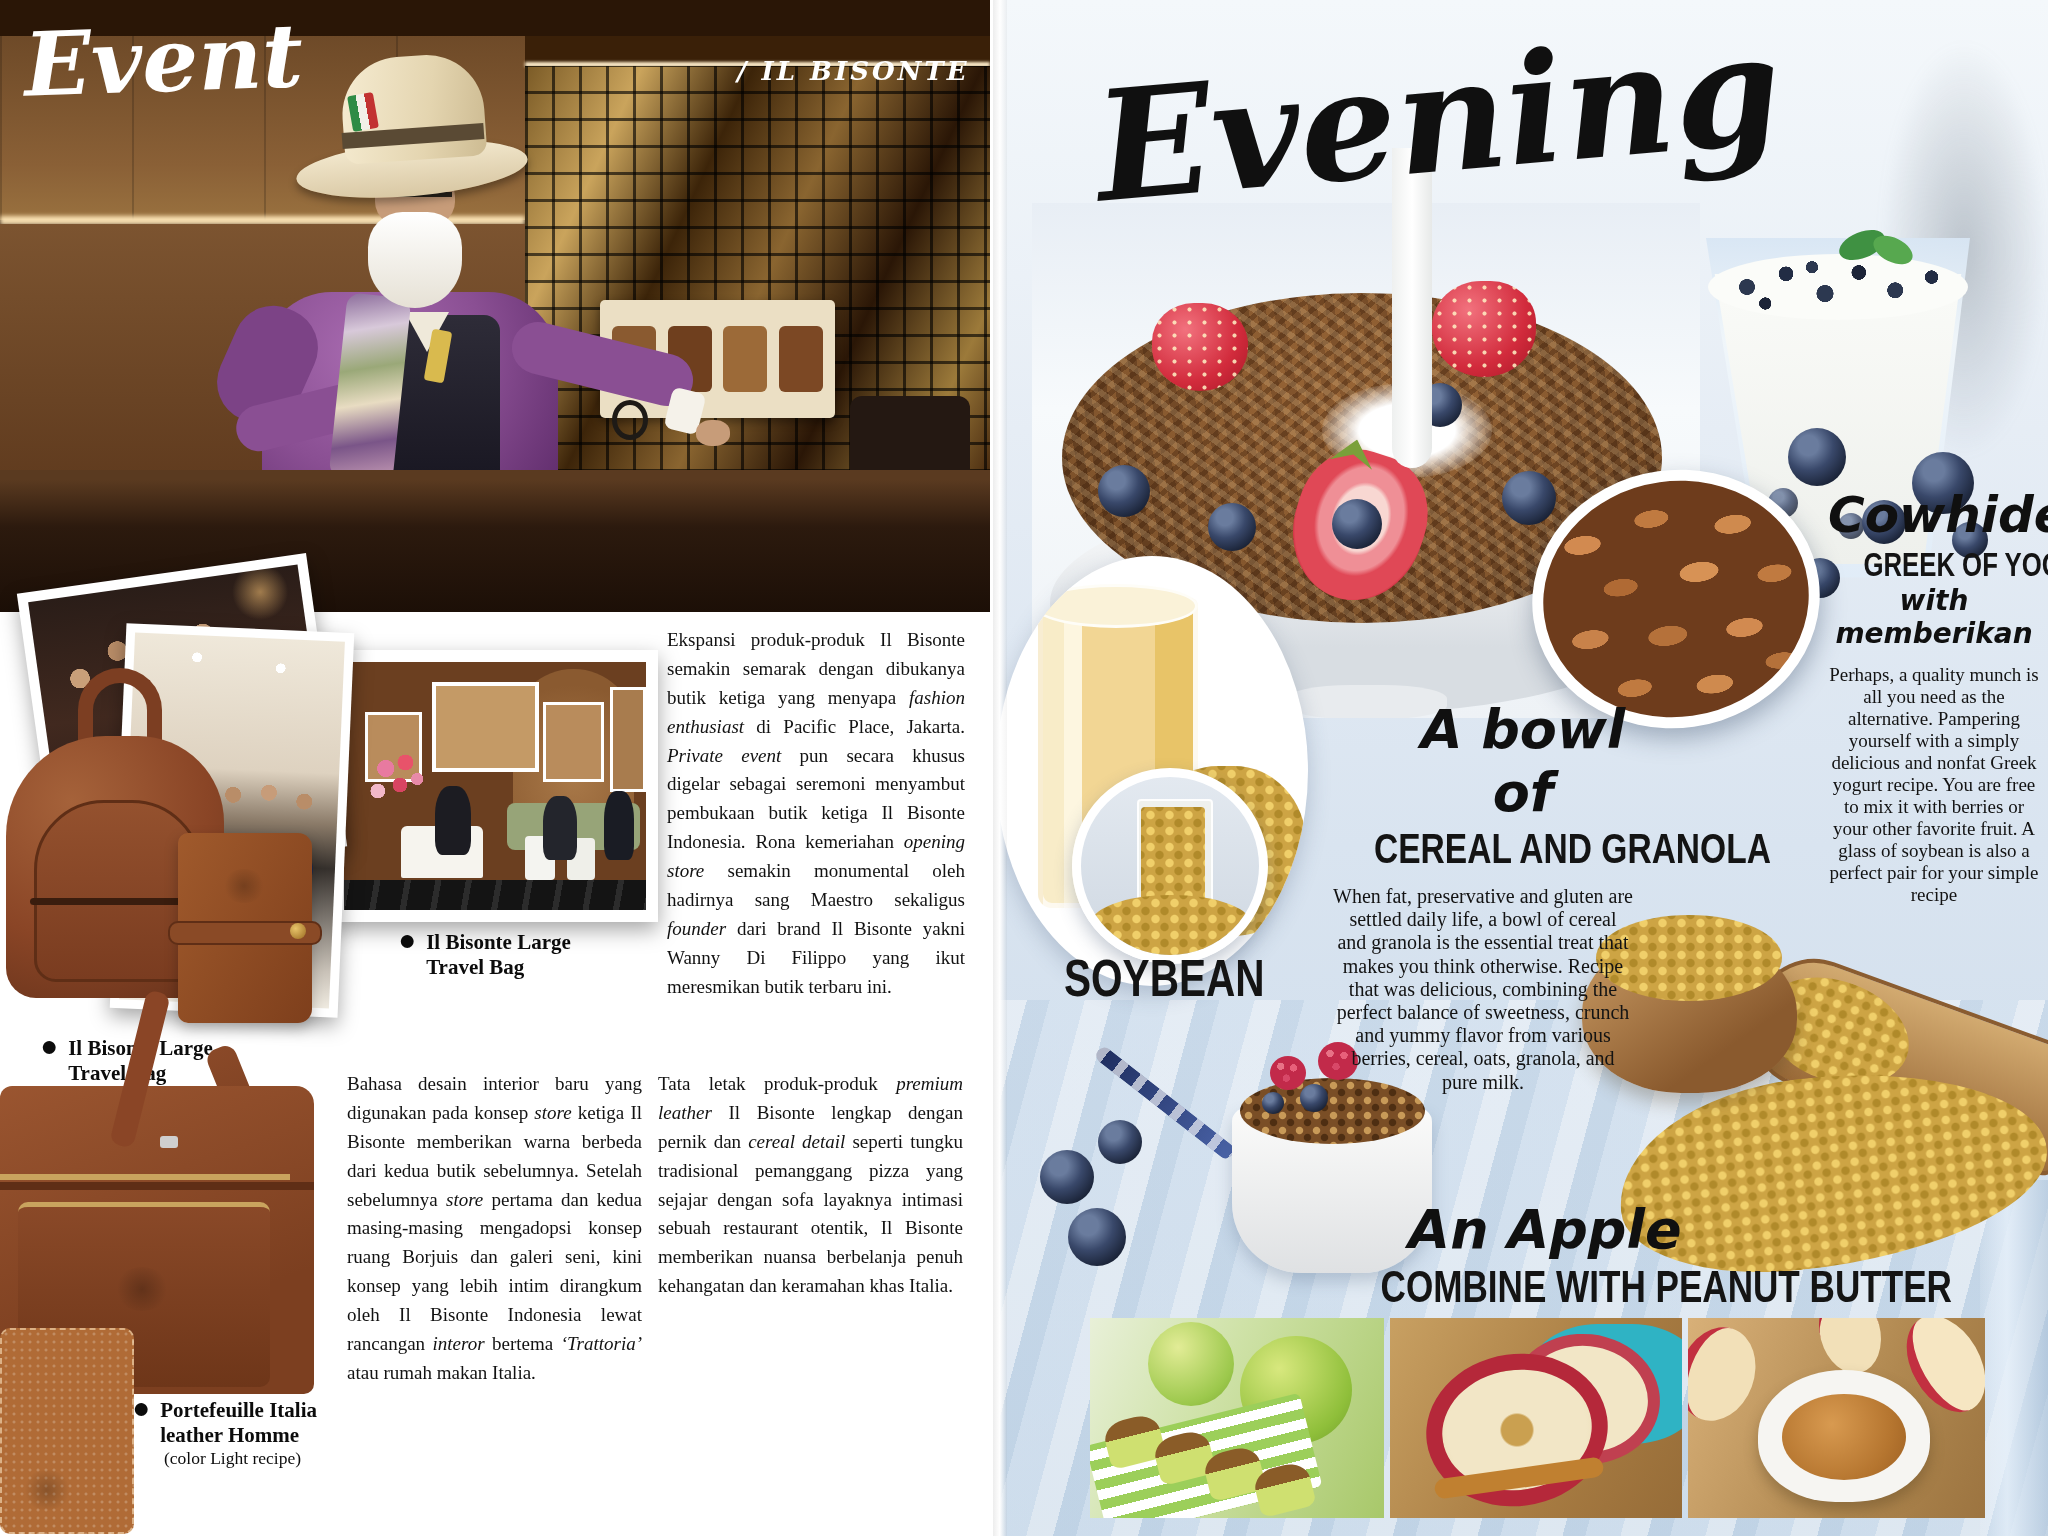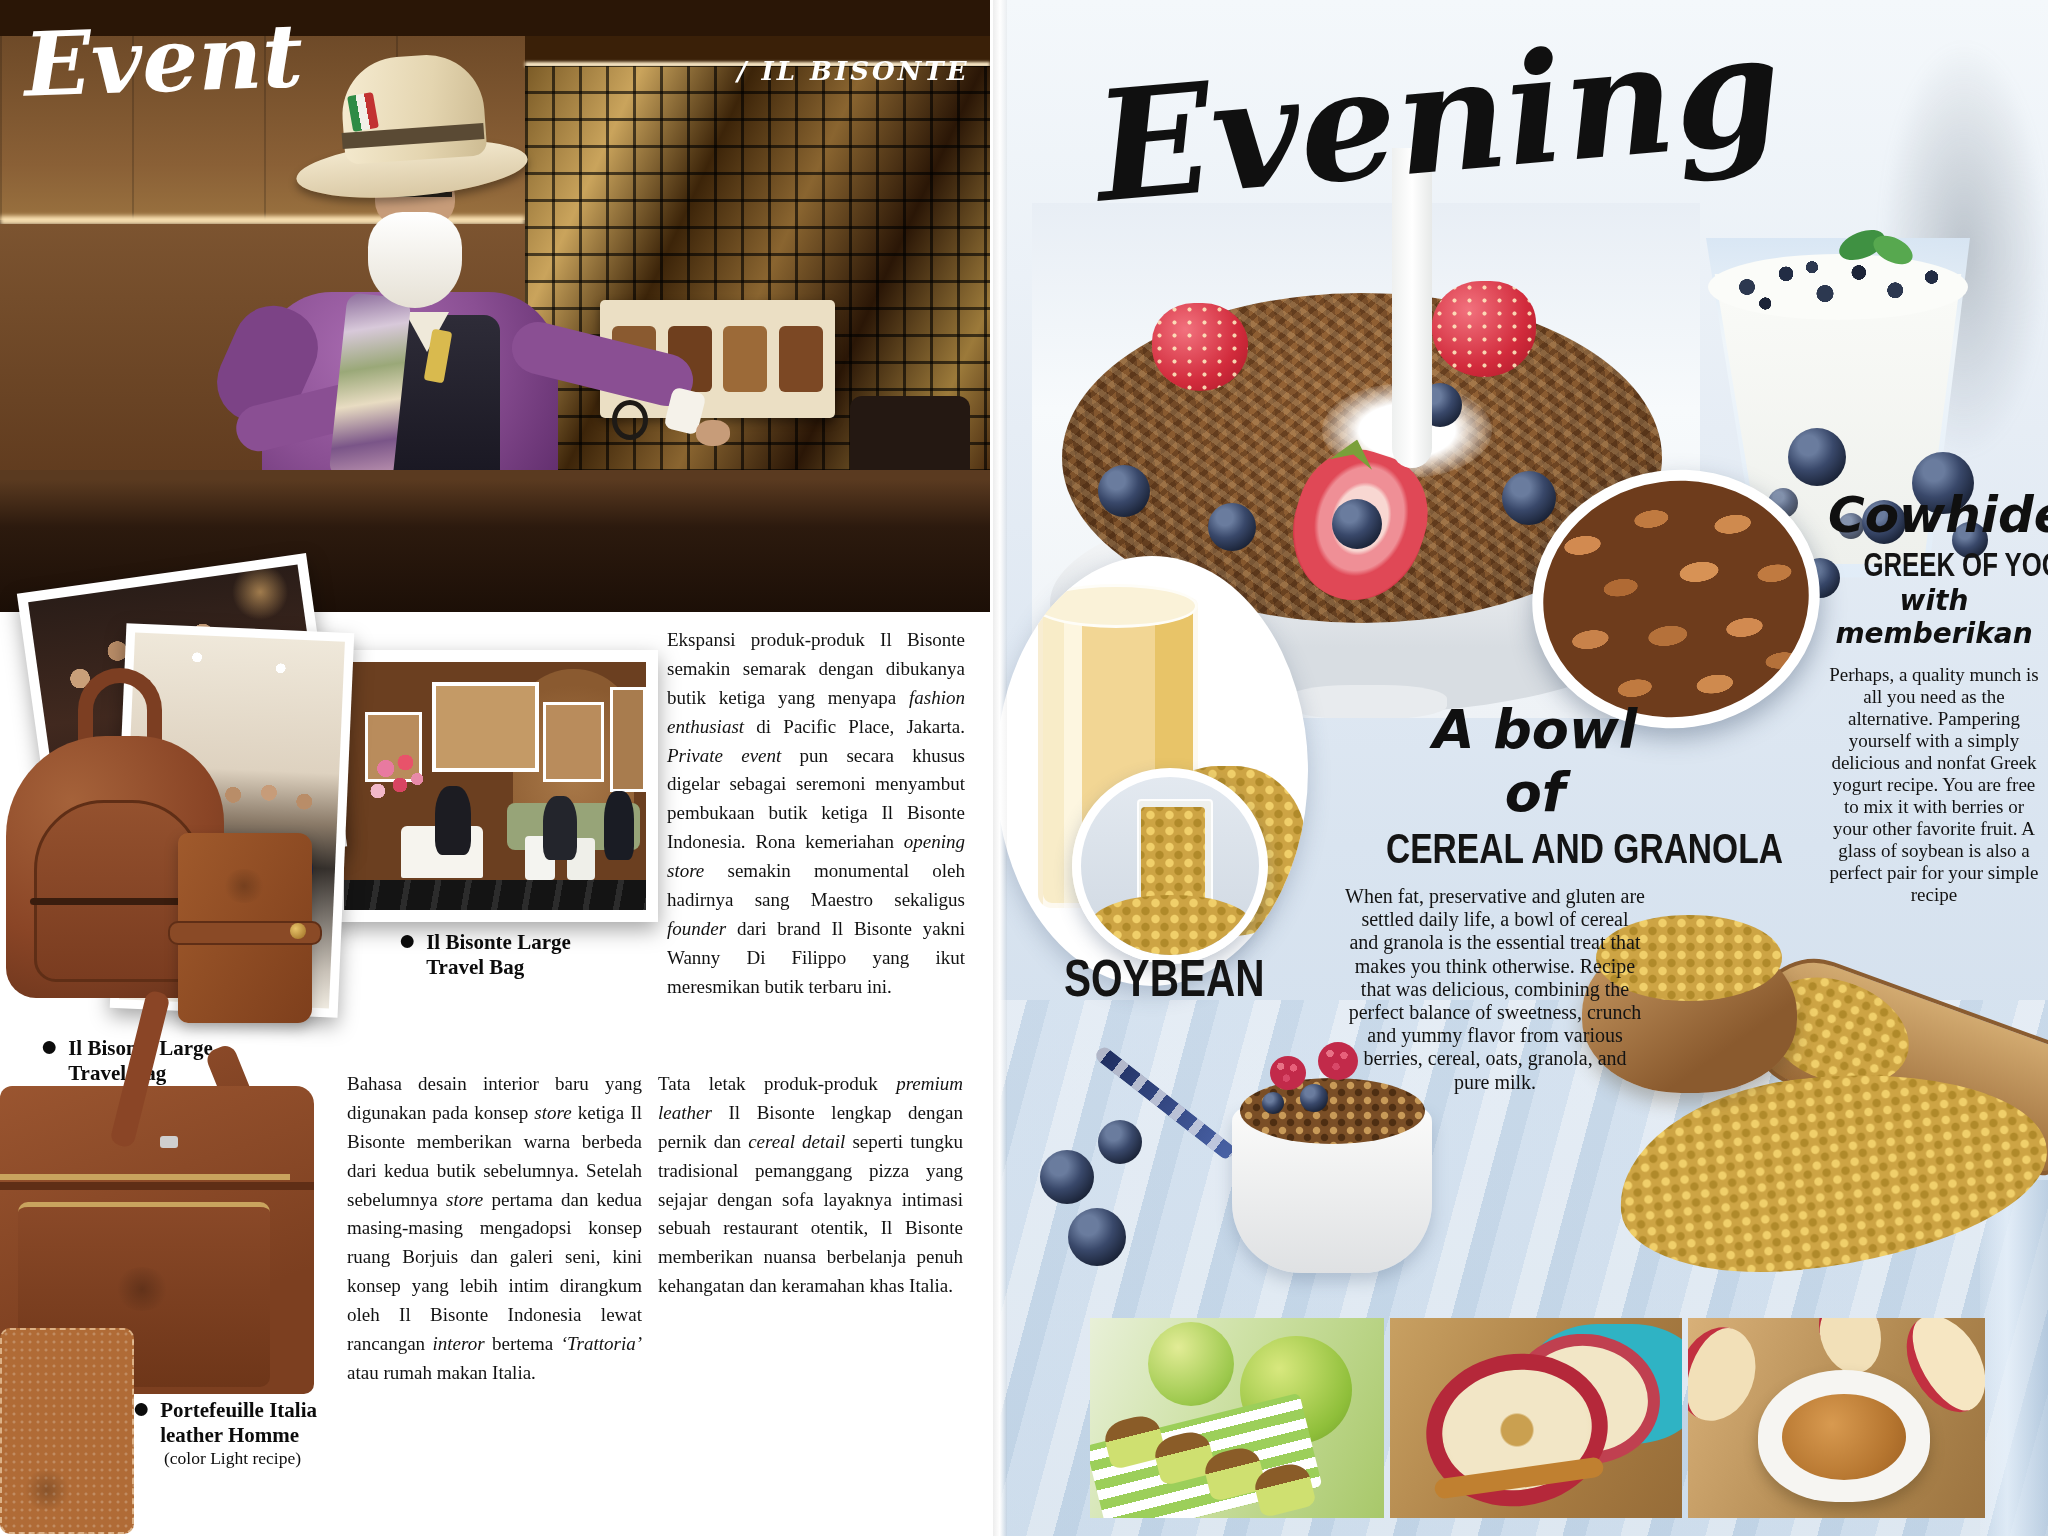--- a/index.html
+++ b/index.html
@@ -294,21 +294,21 @@
       <div class="ph beans" style="left:60px;top:30px;width:64px;height:106px;border-radius:4px;"></div>
       <div class="ph beans" style="left:8px;top:118px;width:164px;height:62px;border-radius:50% 50% 30% 30%;"></div>
     </div>
 
     <div class="ph" style="left:64px;top:948px;width:230px;z-index:21;">
       <div>
         <span class="cond" style="font-size:52px;transform-origin:left center;">SOYBEAN</span>
       </div>
     </div>
 
-    <div class="ph" style="left:330px;top:698px;width:330px;z-index:21;">
+    <div class="ph" style="left:318px;top:698px;width:330px;z-index:21;">
       <div class="hand centered" style="font-size:54px;margin-left:80px;">A bowl of</div>
       <div class="centered" style="margin-top:0;">
         <span class="cond" style="font-size:43px;">CEREAL AND GRANOLA</span>
       </div>
       <div class="serif-c" style="margin:12px auto 0;width:300px;font-size:20px;">When fat, preservative and gluten are settled daily life, a bowl of cereal and granola is the essential treat that makes you think otherwise. Recipe that was delicious, combining the perfect balance of sweetness, crunch and yummy flavor from various berries, cereal, oats, granola, and pure milk.</div>
     </div>
 
     <div class="ph" style="left:582px;top:885px;width:215px;height:215px;z-index:5;">
       <div class="ph" style="left:0;top:48px;width:215px;height:160px;border-radius:50% 50% 46% 46%;background:linear-gradient(145deg,#cc9e66,#8a5a2e 70%);box-shadow:0 10px 18px rgba(80,60,30,.3);"></div>
       <div class="ph beans" style="left:14px;top:30px;width:186px;height:86px;border-radius:50%;"></div>
@@ -328,20 +328,26 @@
     <div class="ph" style="left:232px;top:1108px;width:200px;height:165px;z-index:6;
          background:linear-gradient(#fbfbfa,#dfe1e3);border-radius:14px 14px 70px 70px;box-shadow:0 8px 16px rgba(70,90,120,.25);"></div>
     <div class="ph granola-dots" style="left:240px;top:1078px;width:185px;height:66px;z-index:7;border-radius:50%;"></div>
     <div class="ph" style="left:270px;top:1056px;width:36px;height:34px;z-index:8;border-radius:50%;
          background:radial-gradient(6px 6px at 30% 30%,#e87286 60%,rgba(0,0,0,0) 62%),radial-gradient(6px 6px at 65% 35%,#e8607a 60%,rgba(0,0,0,0) 62%),radial-gradient(6px 6px at 45% 65%,#d84868 60%,rgba(0,0,0,0) 62%),#c22a4a;"></div>
     <div class="ph" style="left:318px;top:1042px;width:40px;height:38px;z-index:8;border-radius:50%;
          background:radial-gradient(6px 6px at 30% 30%,#e87286 60%,rgba(0,0,0,0) 62%),radial-gradient(6px 6px at 65% 35%,#e8607a 60%,rgba(0,0,0,0) 62%),radial-gradient(6px 6px at 45% 65%,#d84868 60%,rgba(0,0,0,0) 62%),#c22a4a;"></div>
     <div class="ph bb" style="left:300px;top:1084px;width:28px;height:28px;z-index:8;"></div>
     <div class="ph bb" style="left:262px;top:1092px;width:22px;height:22px;z-index:8;"></div>
 
+    <div class="ph centered" style="left:300px;top:1198px;width:490px;z-index:21;">
+      <div class="hand" style="font-size:54px;">An Apple</div>
+      <div>
+        <span class="cond" style="font-size:45px;">COMBINE WITH PEANUT BUTTER</span>
+      </div>
+    </div>
 
     <div class="ph" style="left:90px;top:1318px;width:294px;height:200px;z-index:5;overflow:hidden;
          background:linear-gradient(115deg,#e8f0d8 0%,#cfe2a8 40%,#a8c86a 100%);">
       <div class="ph" style="left:150px;top:18px;width:112px;height:108px;border-radius:50%;background:radial-gradient(circle at 35% 30%,#d8e87e,#8fbf3a 70%,#6f9c2a);"></div>
       <div class="ph" style="left:58px;top:4px;width:86px;height:84px;border-radius:50%;background:radial-gradient(circle at 35% 30%,#e2ec96,#9cc84c 70%,#7aa832);"></div>
       <div class="ph" style="left:4px;top:100px;width:220px;height:96px;transform:rotate(-14deg);border-radius:6px;
            background:repeating-linear-gradient(0deg,#ffffff 0 10px,#9ccf5a 10px 20px);"></div>
       <div class="ph" style="left:16px;top:100px;width:56px;height:46px;transform:rotate(-14deg);border-radius:40% 40% 20% 20%;background:linear-gradient(180deg,#8a5c28 0 38%,#cfe070 38%);"></div>
       <div class="ph" style="left:66px;top:116px;width:56px;height:46px;transform:rotate(-14deg);border-radius:40% 40% 20% 20%;background:linear-gradient(180deg,#8a5c28 0 38%,#cfe070 38%);"></div>
       <div class="ph" style="left:116px;top:132px;width:56px;height:46px;transform:rotate(-14deg);border-radius:40% 40% 20% 20%;background:linear-gradient(180deg,#8a5c28 0 38%,#cfe070 38%);"></div>

